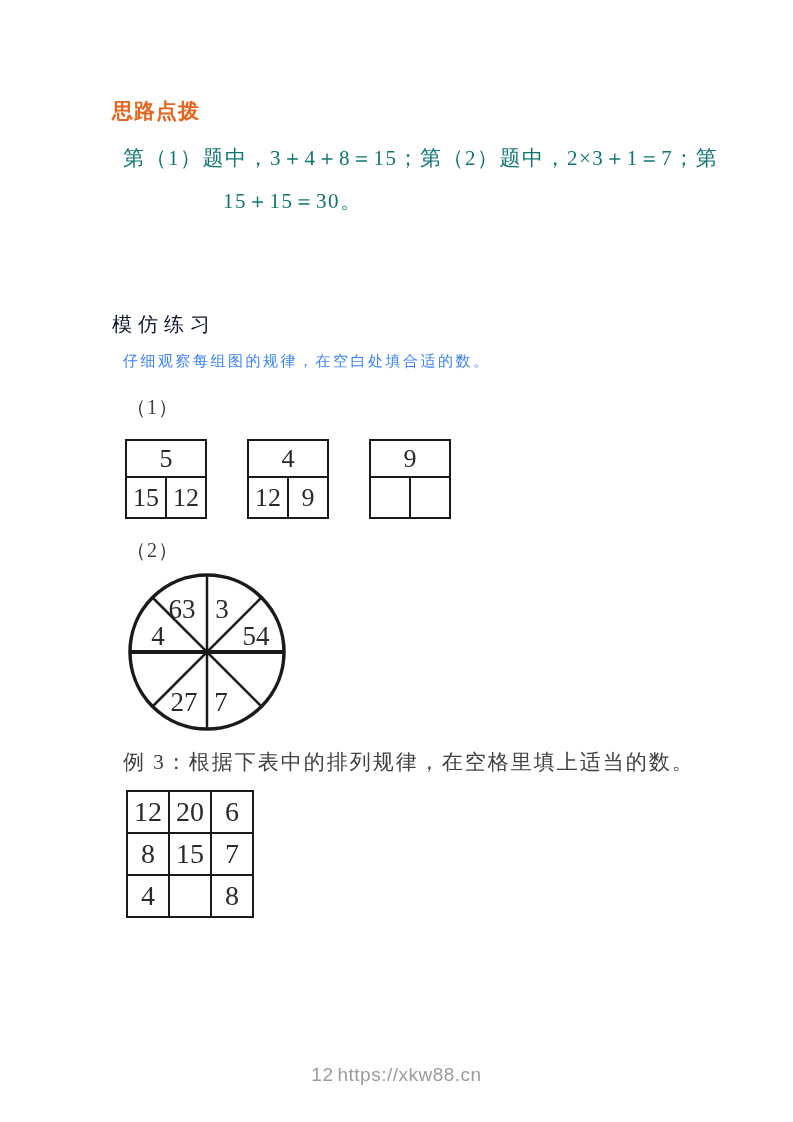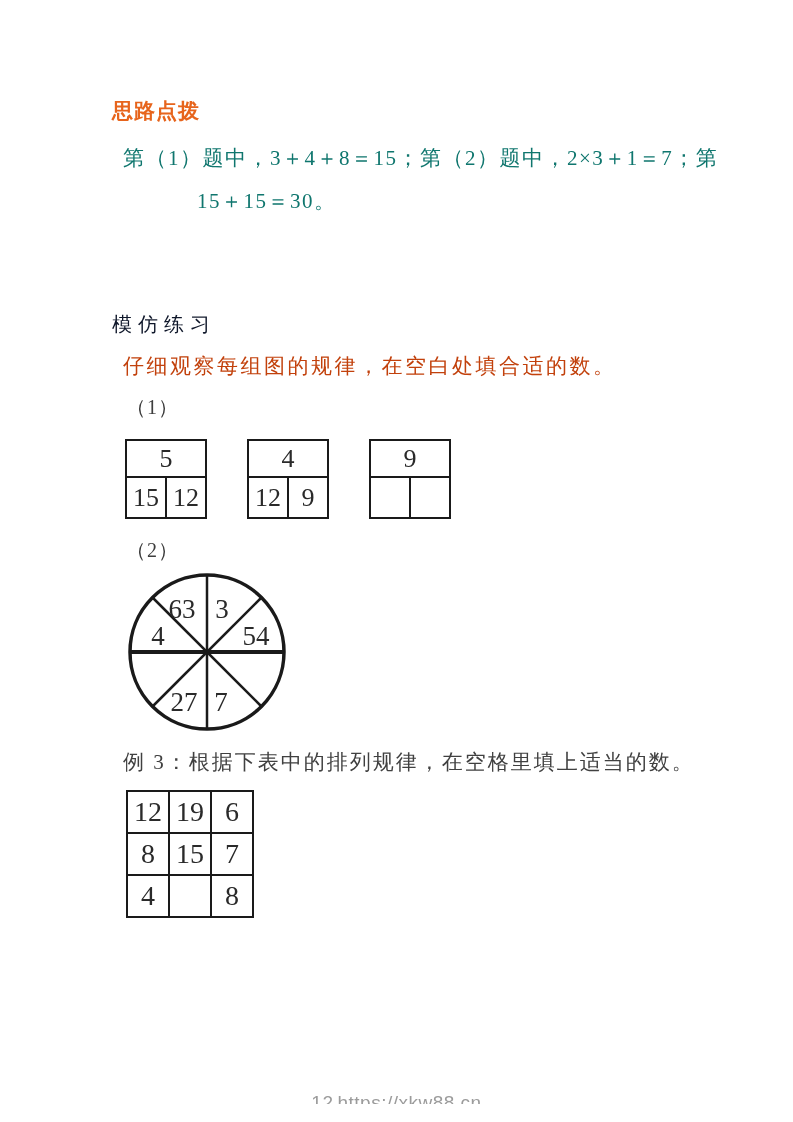--- a/index.html
+++ b/index.html
@@ -25,34 +25,34 @@
   .solution-block {
     position: absolute;
     left: 123px; top: 137px;
     width: 580px;
     font-size: 21px;
     line-height: 43px;
     letter-spacing: 1.5px;
     color: #0f766e;
   }
   .solution-line { white-space: nowrap; }
-  .solution-line.indented { margin-left: 74px; }
+  .solution-line.indented { margin-left: 100px; }
   .heading-practice {
     position: absolute;
     left: 112px; top: 311px;
     font-size: 20px;
     letter-spacing: 6px;
     color: #0f172a;
   }
   .instruction {
     position: absolute;
     left: 123px; top: 352px;
-    font-size: 21px;
+    font-size: 15px;
     letter-spacing: 2.5px;
-    color: #c2410c;
+    color: #3b82f6;
   }
   .item-label {
     position: absolute;
     font-size: 20px;
     letter-spacing: 1px;
     color: #3d3d3d;
   }
   .item1-label { left: 126px; top: 394px; }
   .item2-label { left: 126px; top: 537px; }
   .split-tables-row {
@@ -104,21 +104,21 @@
     width: 42px; height: 42px;
     border: 2.5px solid #1a1a1a;
     text-align: center;
     vertical-align: middle;
     font-size: 28px;
     color: #2a2a2a;
     background: #fff;
   }
   .footer {
     position: absolute;
-    left: 0; top: 1092px;
+    left: 0; top: 1064px;
     width: 100%;
     text-align: center;
     font-family: "Liberation Sans", "DejaVu Sans", sans-serif;
     font-size: 19px;
     color: #9b9b9b;
     letter-spacing: 0.5px;
   }
   .footer span { padding: 0 2px; }
 </style>
 </head>
@@ -180,21 +180,21 @@
     <text x="58" y="140" text-anchor="middle">27</text>
     <text x="95" y="140" text-anchor="middle">7</text>
   </svg>
 
   <div class="example3-text">例 3：根据下表中的排列规律，在空格里填上适当的数。</div>
 
   <table class="grid-table">
     <tbody>
       <tr>
         <td>12</td>
-        <td>19</td>
+        <td>20</td>
         <td>6</td>
       </tr>
       <tr>
         <td>8</td>
         <td>15</td>
         <td>7</td>
       </tr>
       <tr>
         <td>4</td>
         <td></td>

